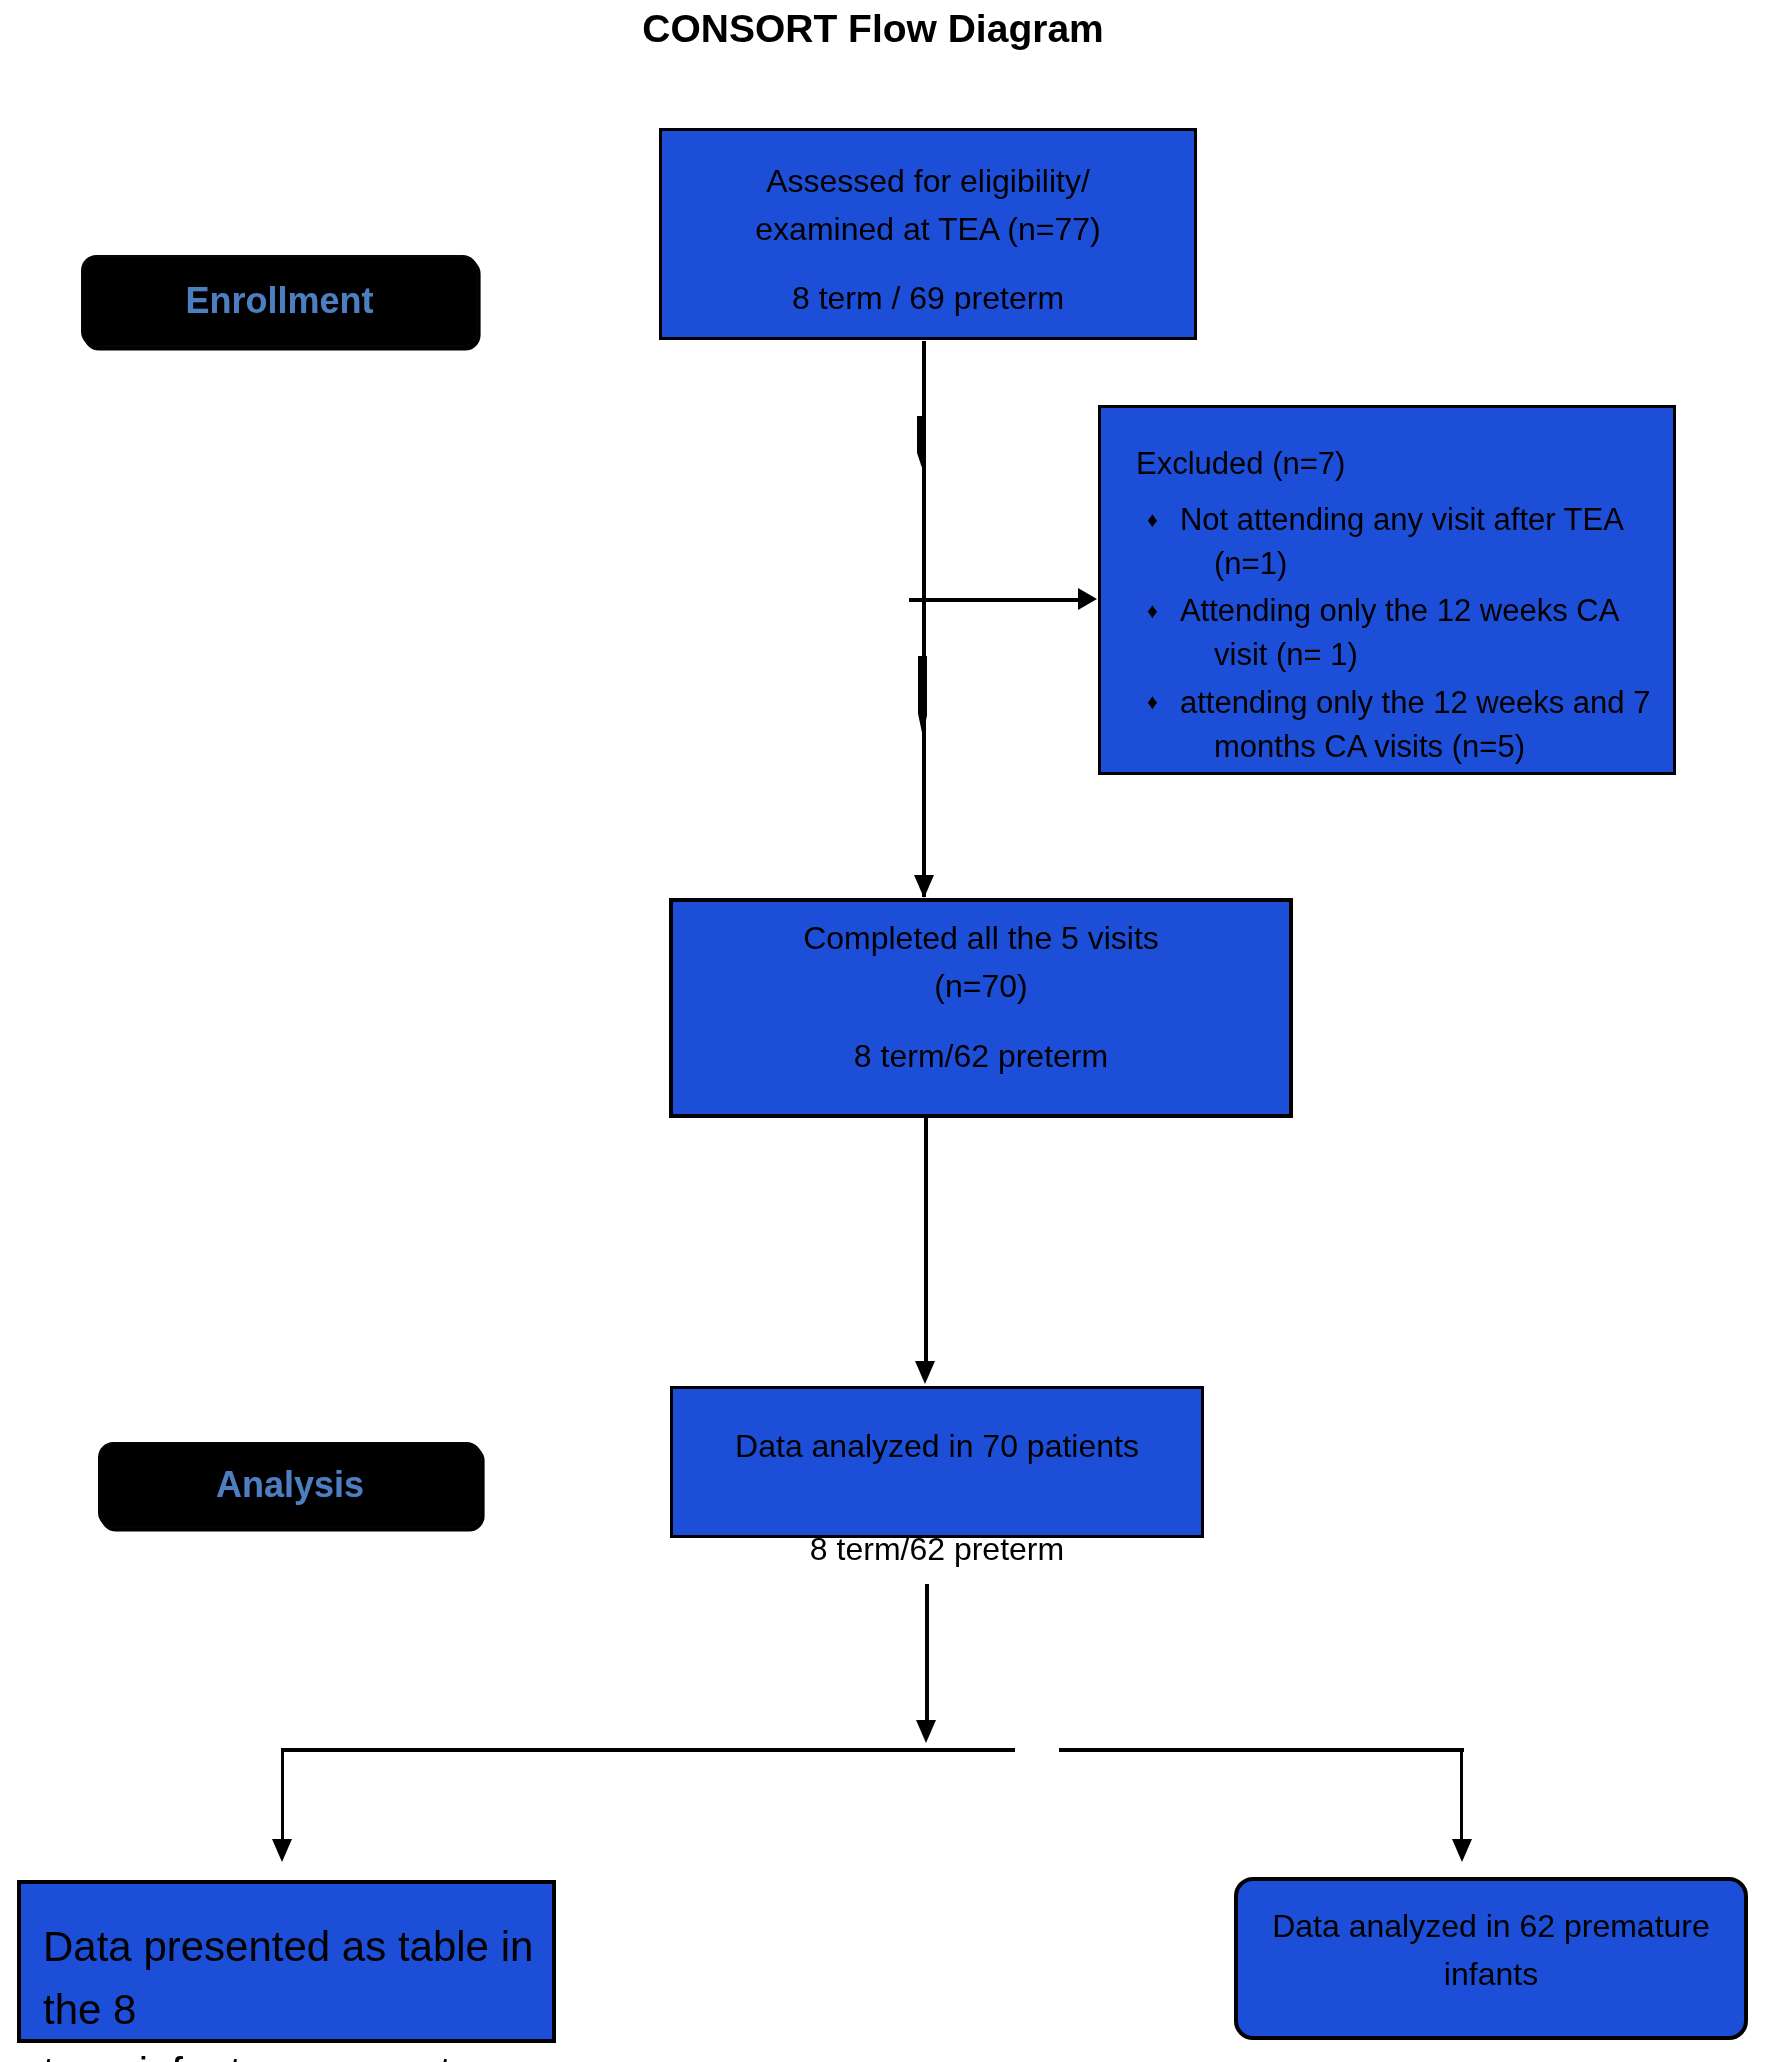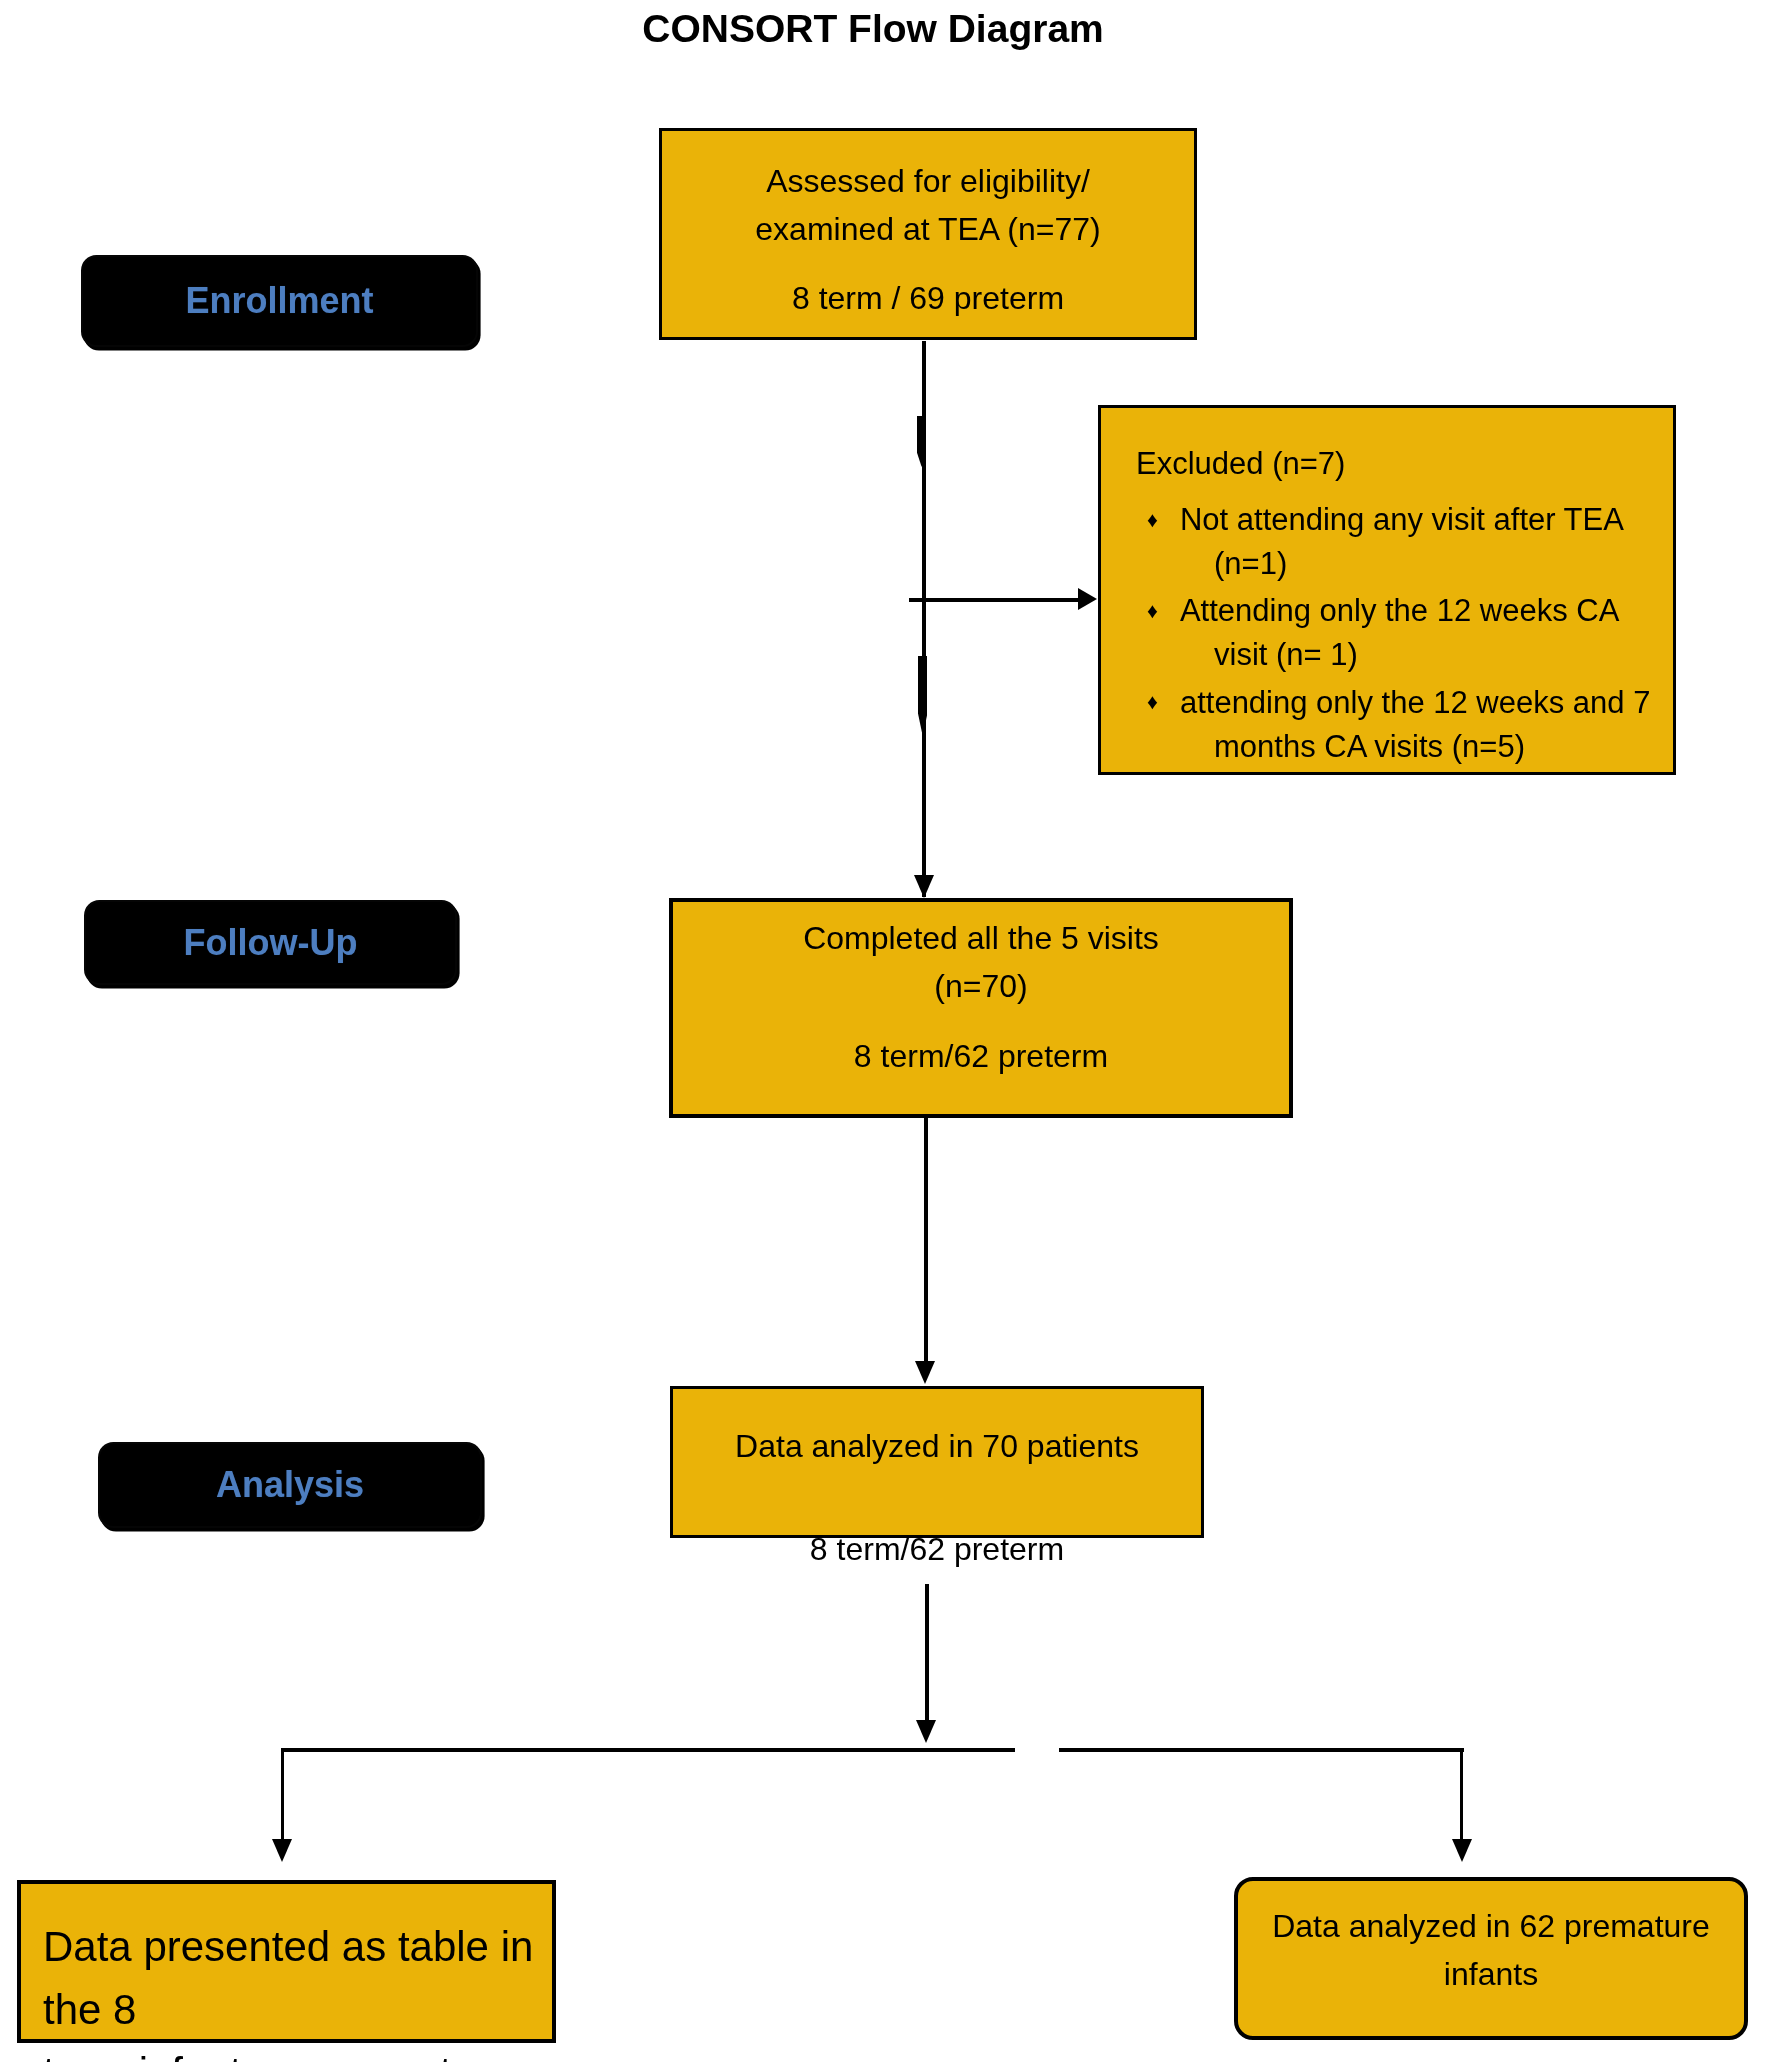--- a/index.html
+++ b/index.html
@@ -1,20 +1,20 @@
 <!DOCTYPE html>
 <html style="font-size:13.7px"><head>
 <meta charset="utf-8">
 <style>
   html,body{margin:0;padding:0;background:#ffffff;}
   #page{position:relative;width:1768px;height:2062px;background:#fff;overflow:hidden;
         font-family:"Liberation Sans",sans-serif;color:#000;text-decoration:underline;}
   #title{position:absolute;left:599px;top:6.8px;width:548px;text-align:center;
          font-size:39px;font-weight:bold;letter-spacing:0px;}
-  .box{position:absolute;background:#eab308;border:3.4px solid #000;box-sizing:border-box;
+  .box{position:absolute;background:#1d4ed8;border:3.4px solid #000;box-sizing:border-box;
        font-size:32px;}
   .box .main,.box .sub{white-space:pre-wrap;text-align:center;line-height:1.5;margin:0;}
   .stage-label{position:absolute;background:#000000;border:2.6px solid #050505;border-radius:15.4px;
        box-shadow:2.6px 3.4px 0 #000;display:flex;align-items:center;justify-content:center;
        font-weight:bold;font-size:36px;color:#4d7ec0;box-sizing:border-box;
        text-shadow:0 0 0.9px rgba(42,74,122,.55);}
   .line{position:absolute;background:#000;}
   .artifact{position:absolute;background:#000;clip-path:polygon(0 0,100% 0,100% 72%,50% 100%,0 72%);}
   .arrow-down{position:absolute;width:0;height:0;border-left:10.3px solid transparent;
        border-right:10.3px solid transparent;border-top:23px solid #000;}
@@ -45,23 +45,20 @@
 </style>
 </head>
 <body>
 
 <div id="page">
 
   <div id="title">CONSORT Flow Diagram</div>
 
   <div class="stage-label" id="enrollment-label">
     <span>Enrollment</span>
-  </div>
-  <div class="stage-label" id="followup-label">
-    <span>Follow-Up</span>
   </div>
   <div class="stage-label" id="analysis-label">
     <span>Analysis</span>
   </div>
 
   <div class="box" id="assessed-box">
     <p class="main">Assessed for eligibility/
 examined at TEA (n=77)</p>
     <p class="sub">8 term / 69 preterm</p>
   </div>

